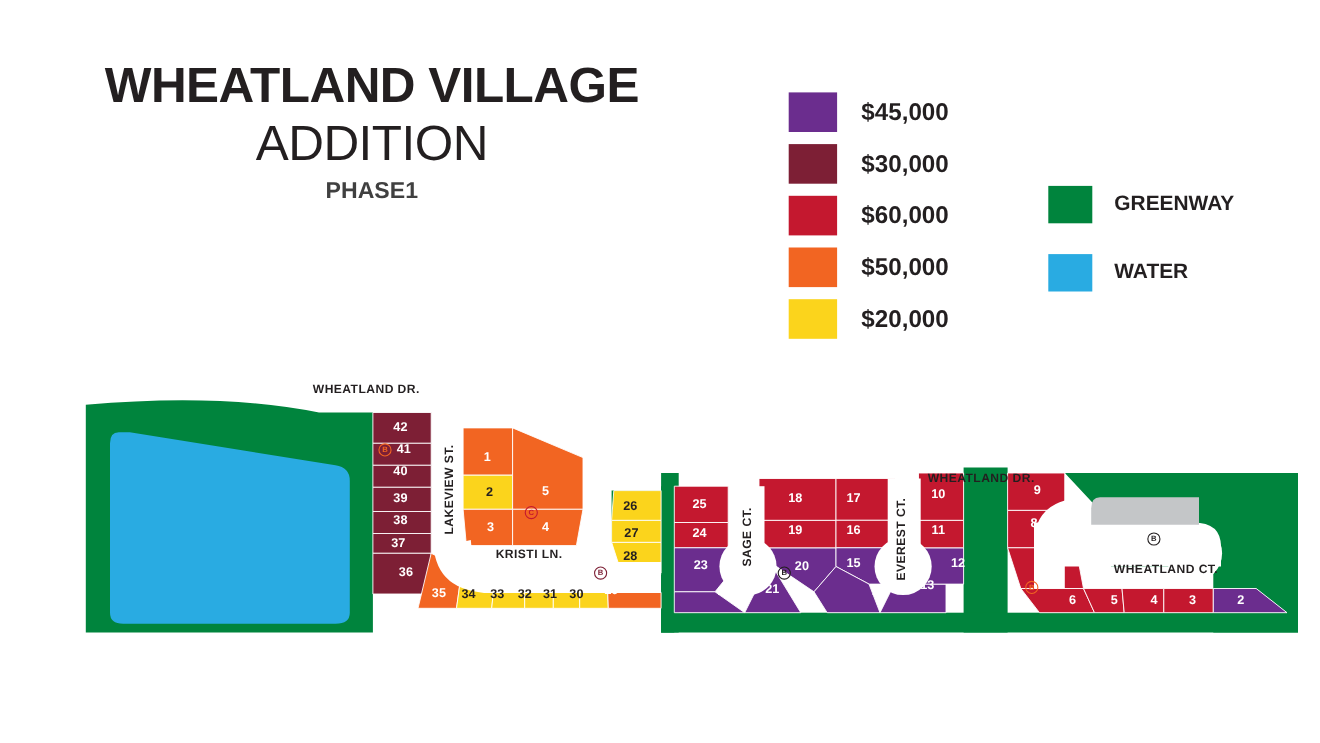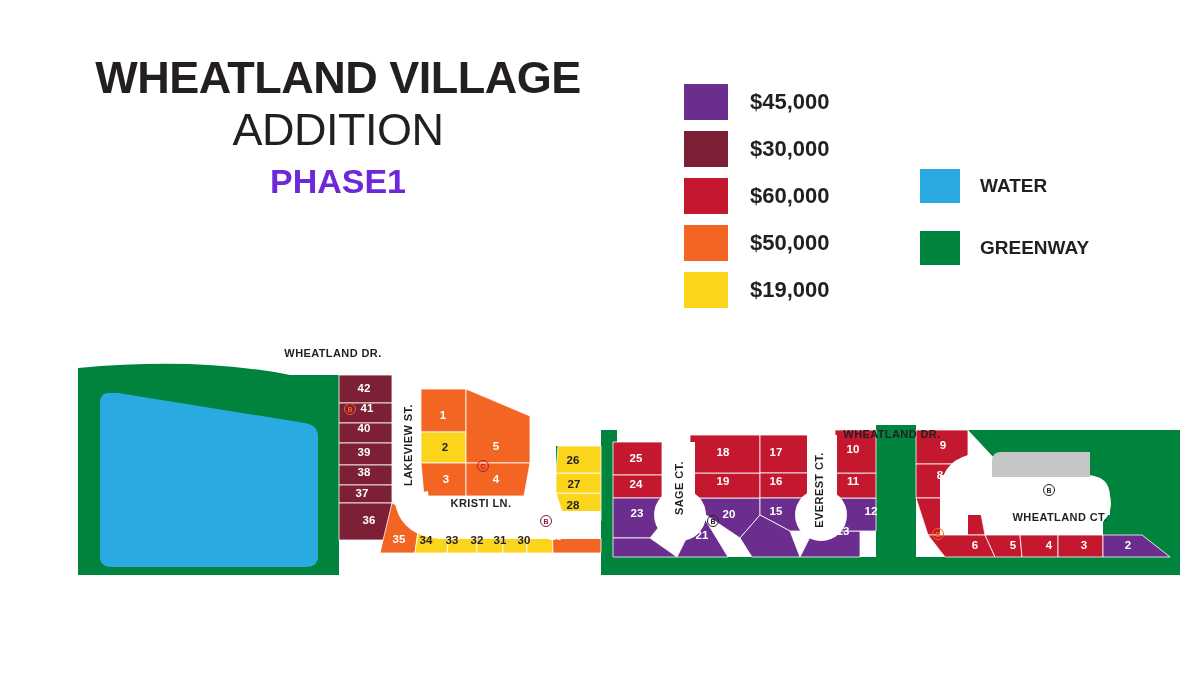--- a/index.html
+++ b/index.html
@@ -17,27 +17,27 @@
   .title-block{position:absolute;left:88px;top:52px;width:500px;text-align:center;}
   .title-line1{
     font-size:45px;font-weight:bold;letter-spacing:-0.5px;color:#231f20;
     line-height:52px;white-space:nowrap;
   }
   .title-line2{
     font-size:45px;font-weight:normal;letter-spacing:-0.5px;color:#231f20;
     line-height:52px;
   }
   .title-phase{
-    font-size:34px;font-weight:bold;color:#6d28d9;letter-spacing:0px;
+    font-size:21px;font-weight:bold;color:#404040;letter-spacing:0px;
     margin-top:6px;
   }
 
   
   .legend{position:absolute;left:684px;top:78px;}
-  .legend-row{display:flex;align-items:center;height:47px;}
+  .legend-row{display:flex;align-items:center;height:47px;margin-left:33px;}
   .legend-swatch{width:44px;height:36px;flex:0 0 auto;}
   .legend-label{
     margin-left:22px;font-size:22px;font-weight:bold;color:#231f20;white-space:nowrap;
   }
   .legend2{position:absolute;left:920px;top:155px;}
   .legend2 .legend-row{height:62px;}
   .legend2 .legend-swatch{width:40px;height:34px;}
   .legend2 .legend-label{font-size:19px;margin-left:20px;}
 
   
@@ -83,32 +83,32 @@
     <div class="legend-row">
       <div class="legend-swatch" style="background: rgb(196, 24, 47);"></div>
       <div class="legend-label">$60,000</div>
     </div>
     <div class="legend-row">
       <div class="legend-swatch" style="background: rgb(242, 101, 34);"></div>
       <div class="legend-label">$50,000</div>
     </div>
     <div class="legend-row">
       <div class="legend-swatch" style="background: rgb(251, 212, 28);"></div>
-      <div class="legend-label">$19,000</div>
+      <div class="legend-label">$20,000</div>
     </div>
   </div>
 
   <div class="legend legend2">
+    <div class="legend-row">
+      <div class="legend-swatch" style="background: rgb(0, 132, 61);"></div>
+      <div class="legend-label">GREENWAY</div>
+    </div>
     <div class="legend-row">
       <div class="legend-swatch" style="background: rgb(41, 171, 226);"></div>
       <div class="legend-label">WATER</div>
-    </div>
-    <div class="legend-row">
-      <div class="legend-swatch" style="background: rgb(0, 132, 61);"></div>
-      <div class="legend-label">GREENWAY</div>
     </div>
   </div>
 
   <div class="map-wrap">
     <svg class="map" width="1200" height="275" viewBox="0 0 1200 275" xmlns="http://www.w3.org/2000/svg">
 
       <g>
         <path id="gw-left" d="M 78 43 L 78 250 L 613 250 L 613 117 L 601 117 L 601 121 L 556 121 L 556 168 L 601 168 L 601 250 L 339 250 L 339 50 L 290 50 Q 200 32 78 43 Z" fill="#00843D"></path>
         <rect x="601" y="105" width="16" height="145" fill="#00843D"></rect>
         <rect x="876" y="100" width="40" height="150" fill="#00843D"></rect>

